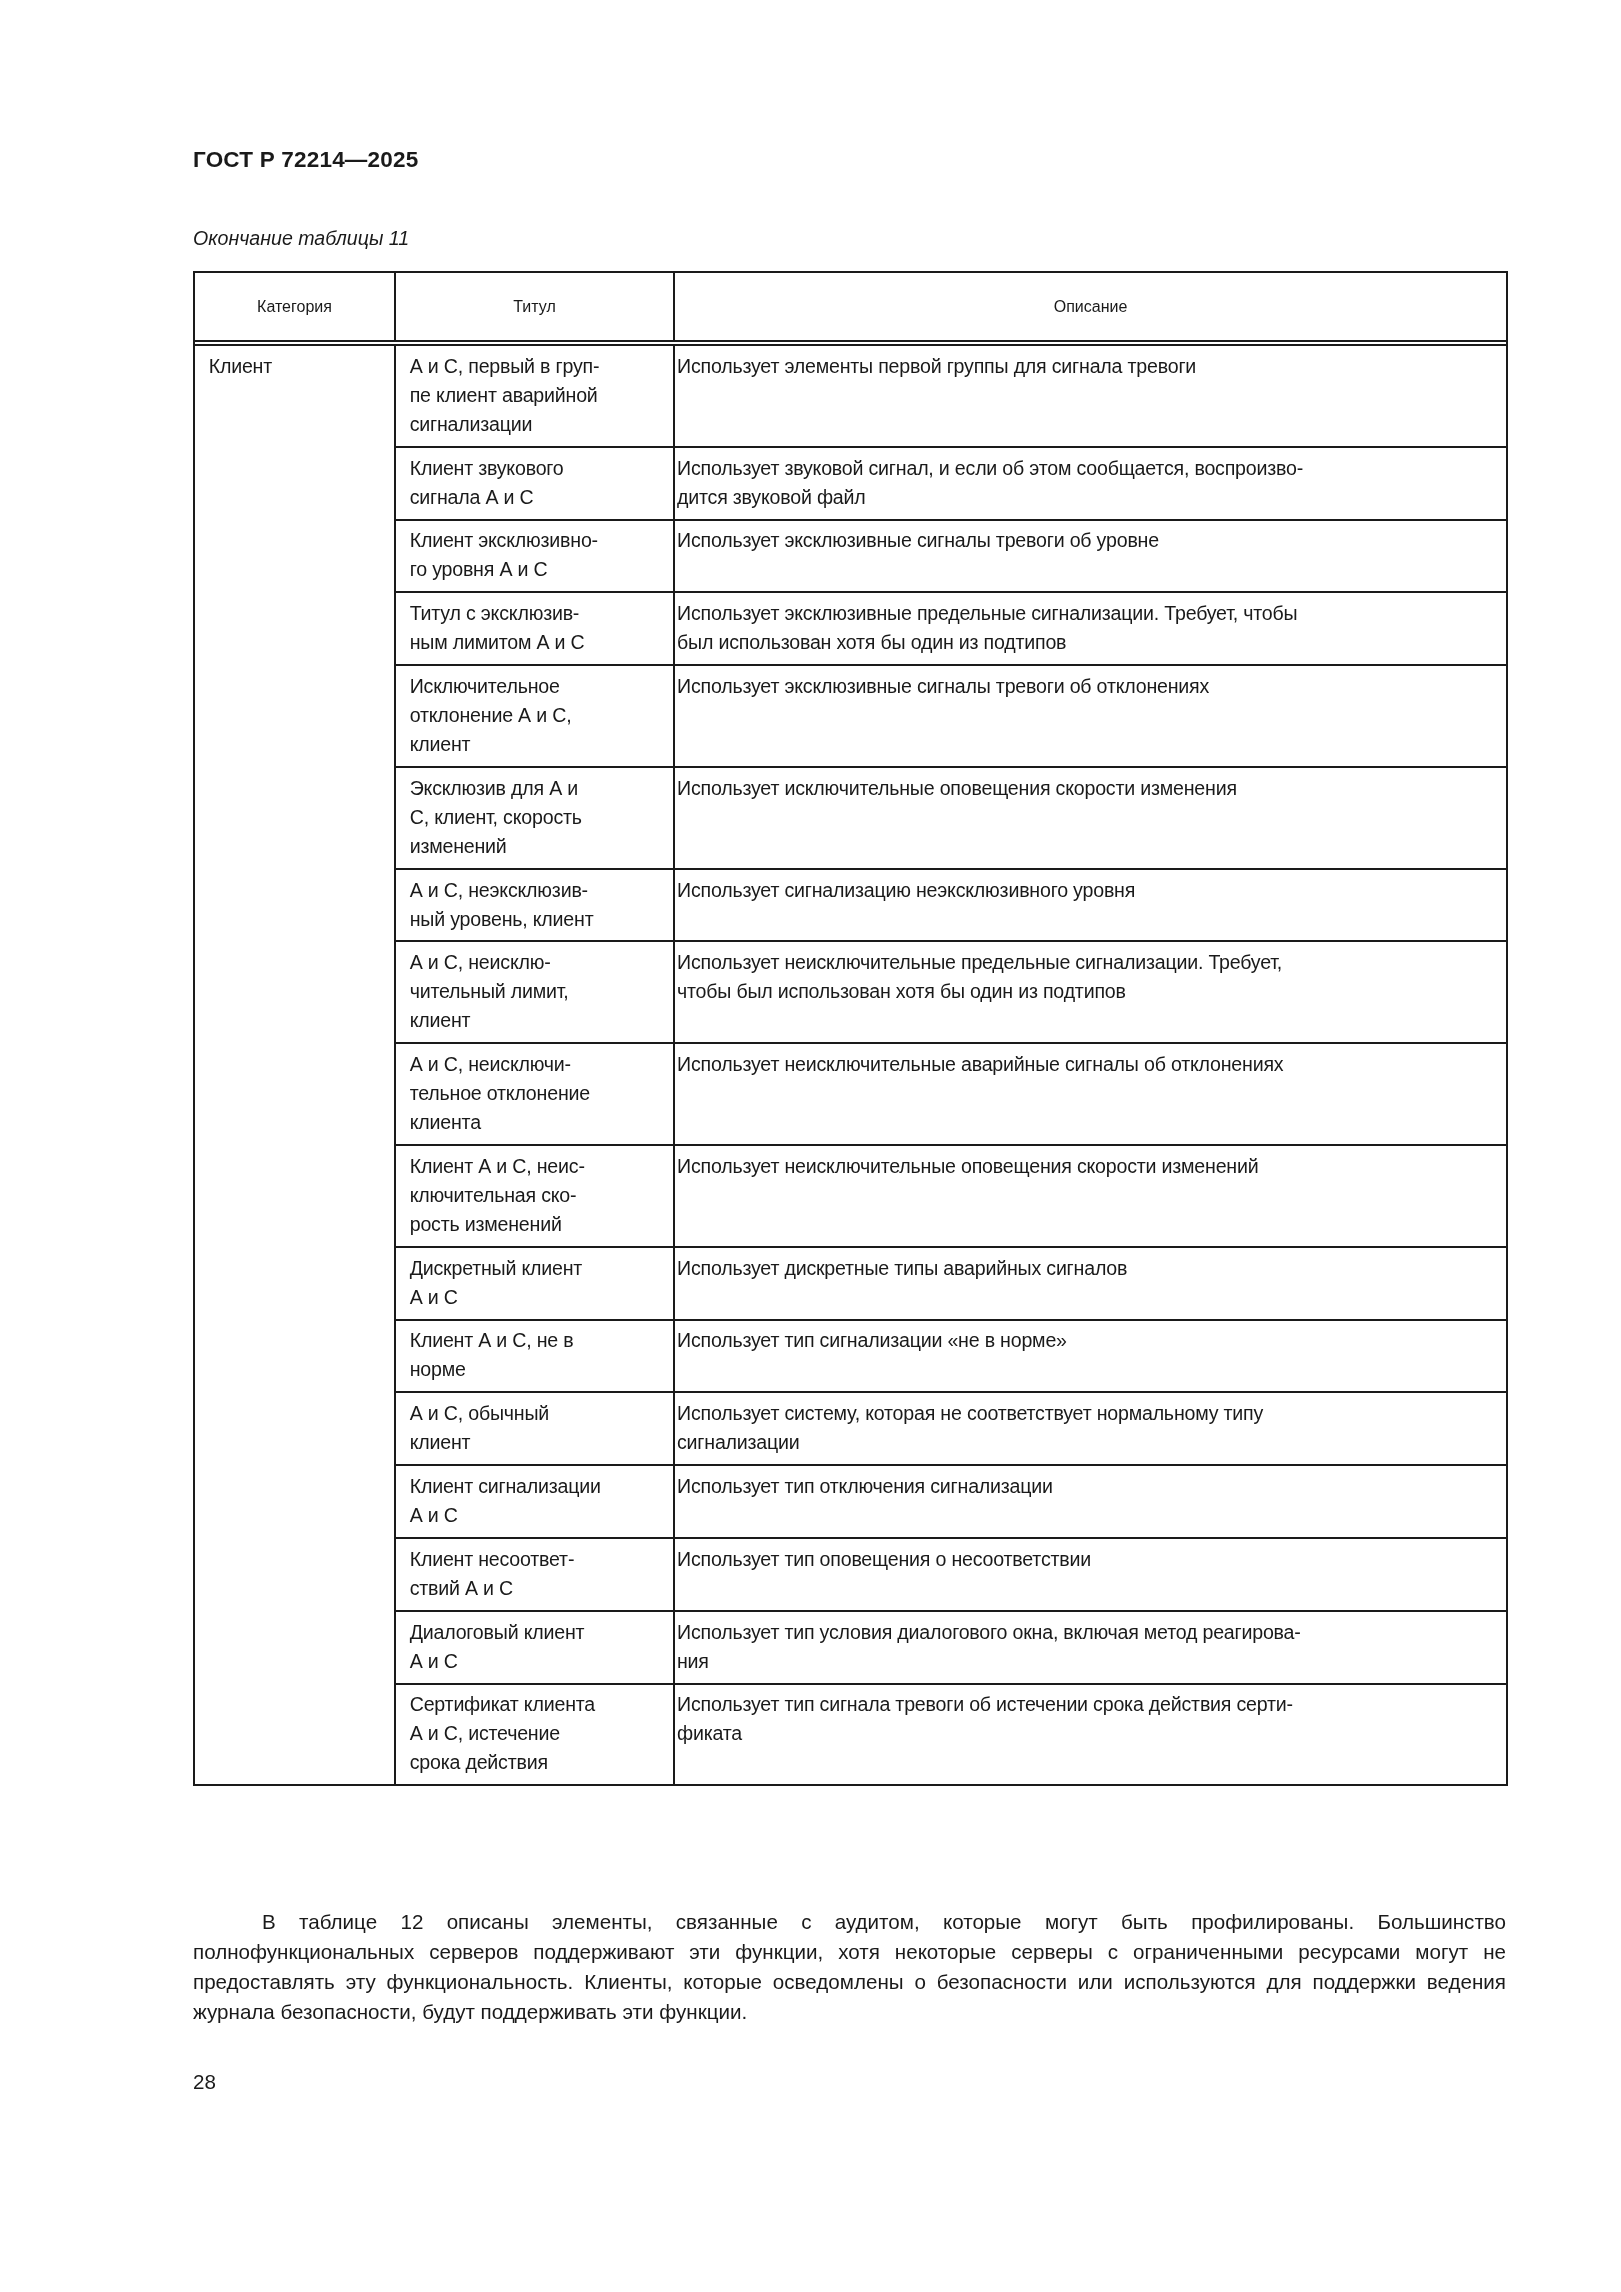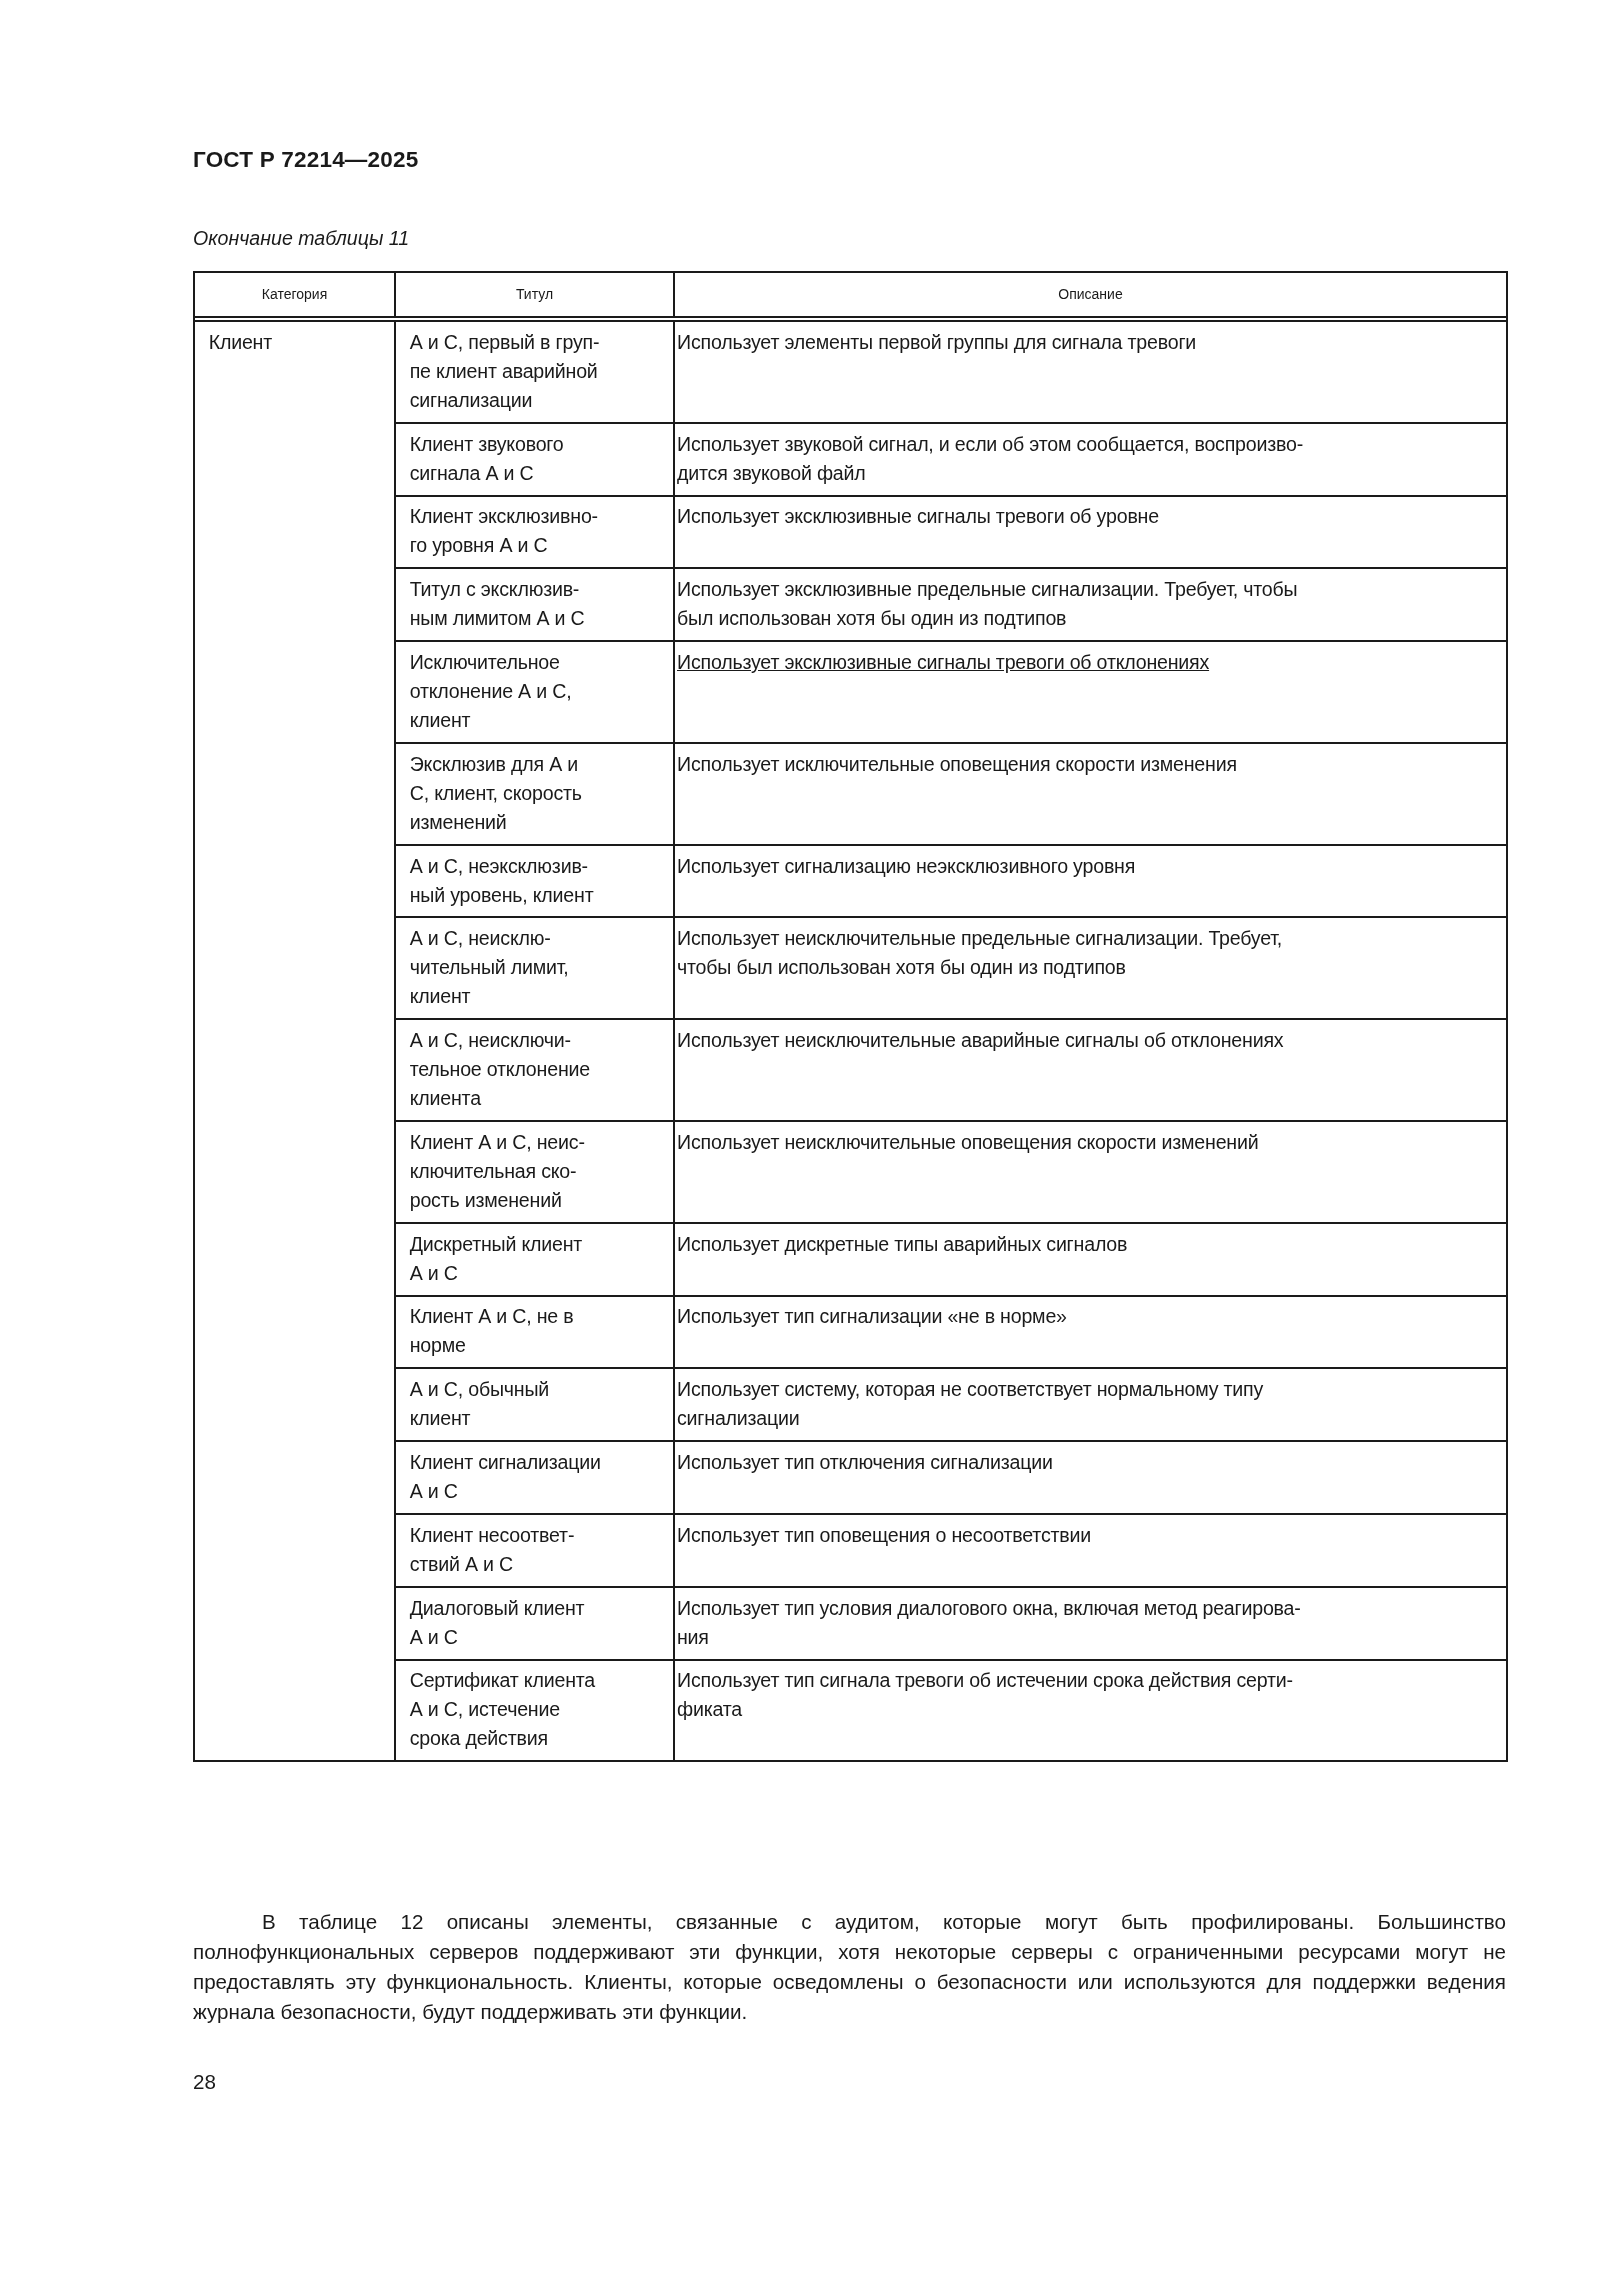--- a/index.html
+++ b/index.html
@@ -5,22 +5,22 @@
   html, body { margin:0; padding:0; background:#ffffff; }
   body { width:1621px; height:2293px; position:relative; overflow:hidden;
          font-family:"Liberation Sans", sans-serif; color:#1a1a1a; }
   .doc-id { position:absolute; left:193px; top:147px; font-size:22.5px; font-weight:bold; letter-spacing:0.2px; }
   .caption { position:absolute; left:193px; top:227px; font-size:19.6px; font-style:italic; }
   table.t { position:absolute; left:193px; top:271px; width:1313px; border-collapse:collapse;
             table-layout:fixed; font-size:19.6px; line-height:29px; }
   table.t col.c1 { width:201px; }
   table.t col.c2 { width:279px; }
   table.t col.c3 { width:833px; }
-  table.t th { font-weight:normal; font-size:14px; height:43px; border:2.5px solid #1a1a1a;
-               border-bottom:none; vertical-align:middle; padding:0; }
+  table.t th { font-weight:normal; font-size:16px; height:43px; border:2.5px solid #1a1a1a;
+               border-bottom:none; vertical-align:middle; padding:12px; }
   table.t tr.sep td { height:2px; padding:0; border-top:2px solid #1a1a1a; border-bottom:2px solid #1a1a1a;
                       border-left:2.5px solid #1a1a1a; border-right:2.5px solid #1a1a1a; }
   table.t td { border:2px solid #1a1a1a; vertical-align:top; padding:5.9px 9.8px 6.9px 13.7px; letter-spacing:-0.2px; }
   table.t td.cat { border-left:2.5px solid #1a1a1a; border-bottom:2.5px solid #1a1a1a; padding-left:13.7px; }
   table.t td.desc { border-right:2.5px solid #1a1a1a; padding-left:2px; }
   table.t td.ttl { padding-left:13.7px; }
   table.t tr.last td { border-bottom:2.5px solid #1a1a1a; }
   .para { position:absolute; left:193px; top:1907px; width:1313px; font-size:20.6px; line-height:30px;
           text-align:justify; text-indent:69px; }
   .pageno { position:absolute; left:193px; top:2070px; font-size:20.6px; }
@@ -69,21 +69,21 @@
       <tr>
         <td class="ttl" style="white-space: pre-line;">Титул с эксклюзив-
 ным лимитом А и С</td>
         <td class="desc" style="white-space: pre-line;">Использует эксклюзивные предельные сигнализации. Требует, чтобы
 был использован хотя бы один из подтипов</td>
       </tr>
       <tr>
         <td class="ttl" style="white-space: pre-line;">Исключительное
 отклонение А и С,
 клиент</td>
-        <td class="desc" style="white-space: pre-line; text-decoration: underline;">Использует эксклюзивные сигналы тревоги об отклонениях</td>
+        <td class="desc" style="white-space: pre-line;">Использует эксклюзивные сигналы тревоги об отклонениях</td>
       </tr>
       <tr>
         <td class="ttl" style="white-space: pre-line;">Эксклюзив для А и
 С, клиент, скорость
 изменений</td>
         <td class="desc" style="white-space: pre-line;">Использует исключительные оповещения скорости изменения</td>
       </tr>
       <tr>
         <td class="ttl" style="white-space: pre-line;">А и С, неэксклюзив-
 ный уровень, клиент</td>

